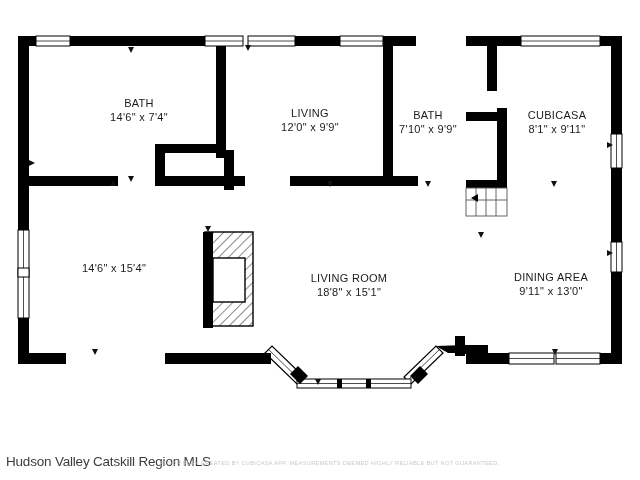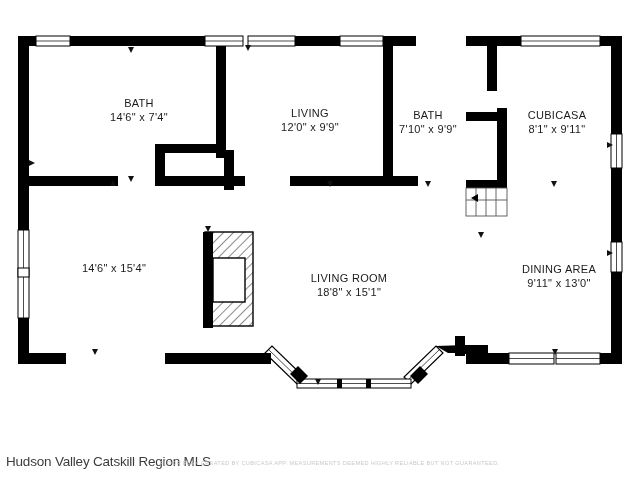--- a/index.html
+++ b/index.html
@@ -256,21 +256,21 @@
 
 <div class="room-label" style="left:114px; top:269px;">
   <span class="rdim">14'6" x 15'4"</span>
 </div>
 
 <div class="room-label" style="left:349px; top:285px;">
   <span class="rname">LIVING ROOM</span>
   <span class="rdim">18'8" x 15'1"</span>
 </div>
 
-<div class="room-label" style="left:551px; top:276px;margin-left:8px;">
+<div class="room-label" style="left:551px; top:284px;">
   <span class="rname">DINING AREA</span>
   <span class="rdim">9'11" x 13'0"</span>
 </div>
 
 <div id="footer">
   <div id="mls-logo">Hudson Valley Catskill Region MLS</div>
   <div id="disclaimer">FLOOR PLAN CREATED BY CUBICASA APP. MEASUREMENTS DEEMED HIGHLY RELIABLE BUT NOT GUARANTEED.</div>
 </div>
 
 </body></html>

